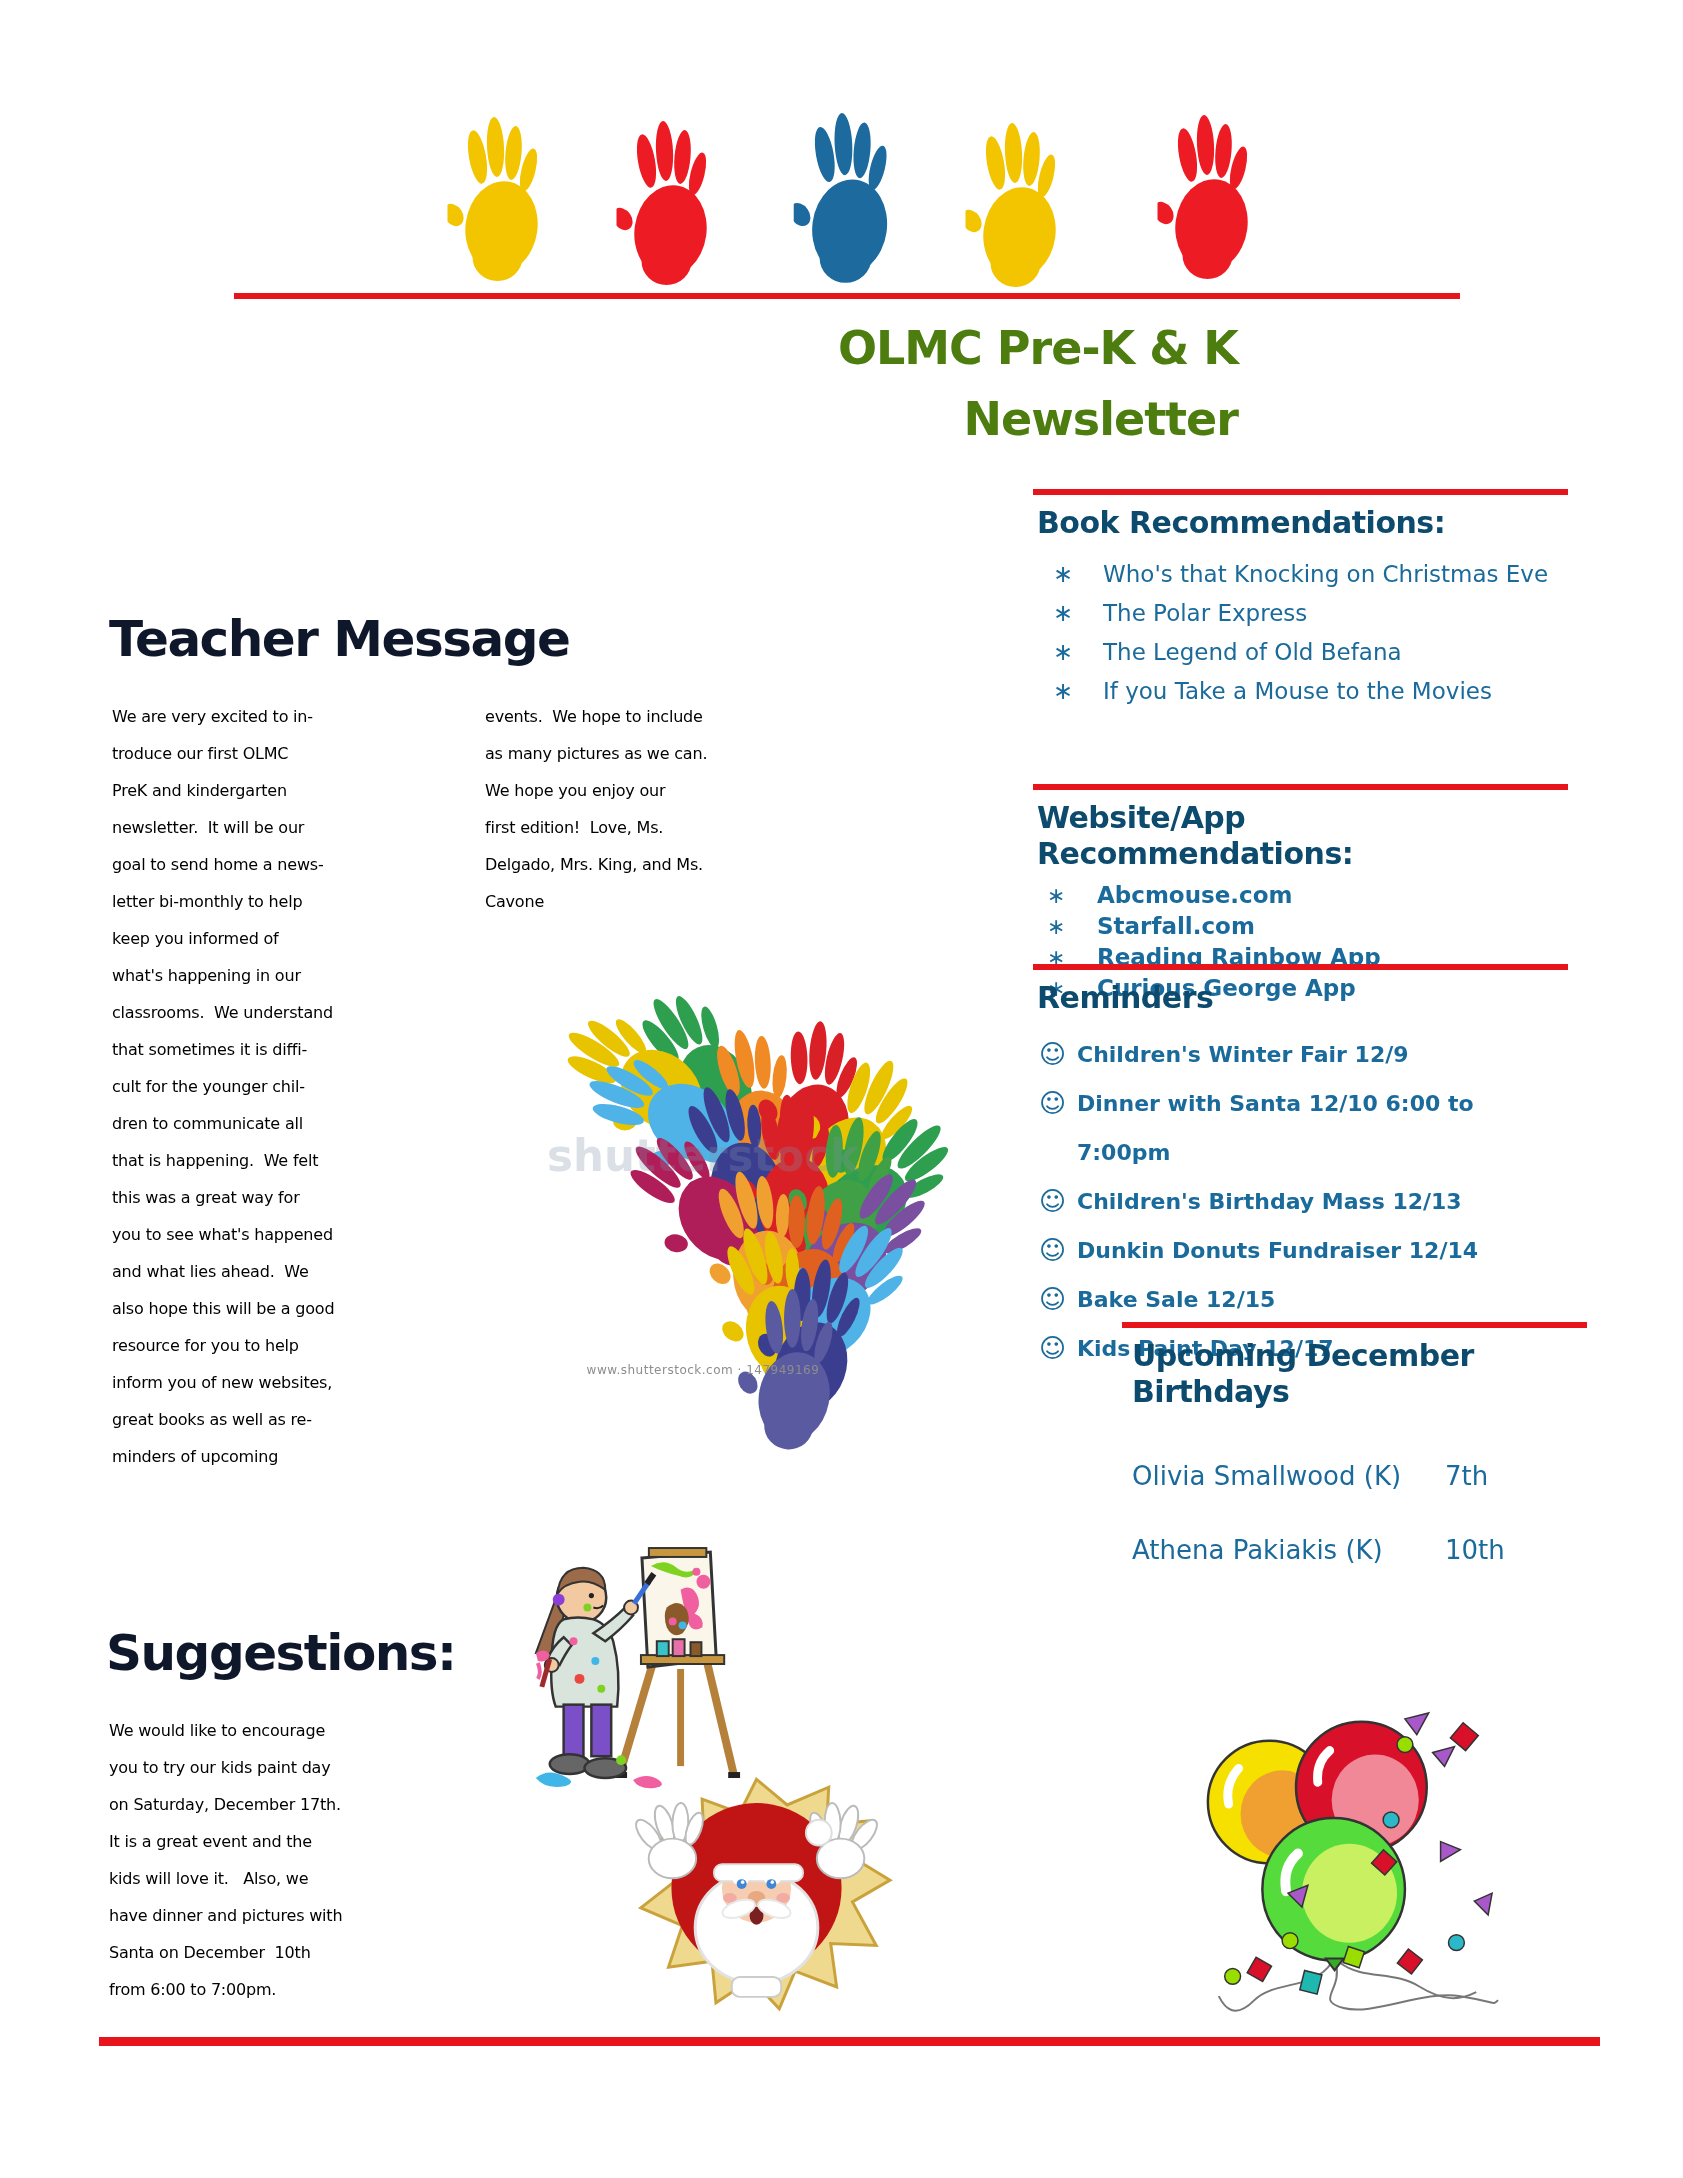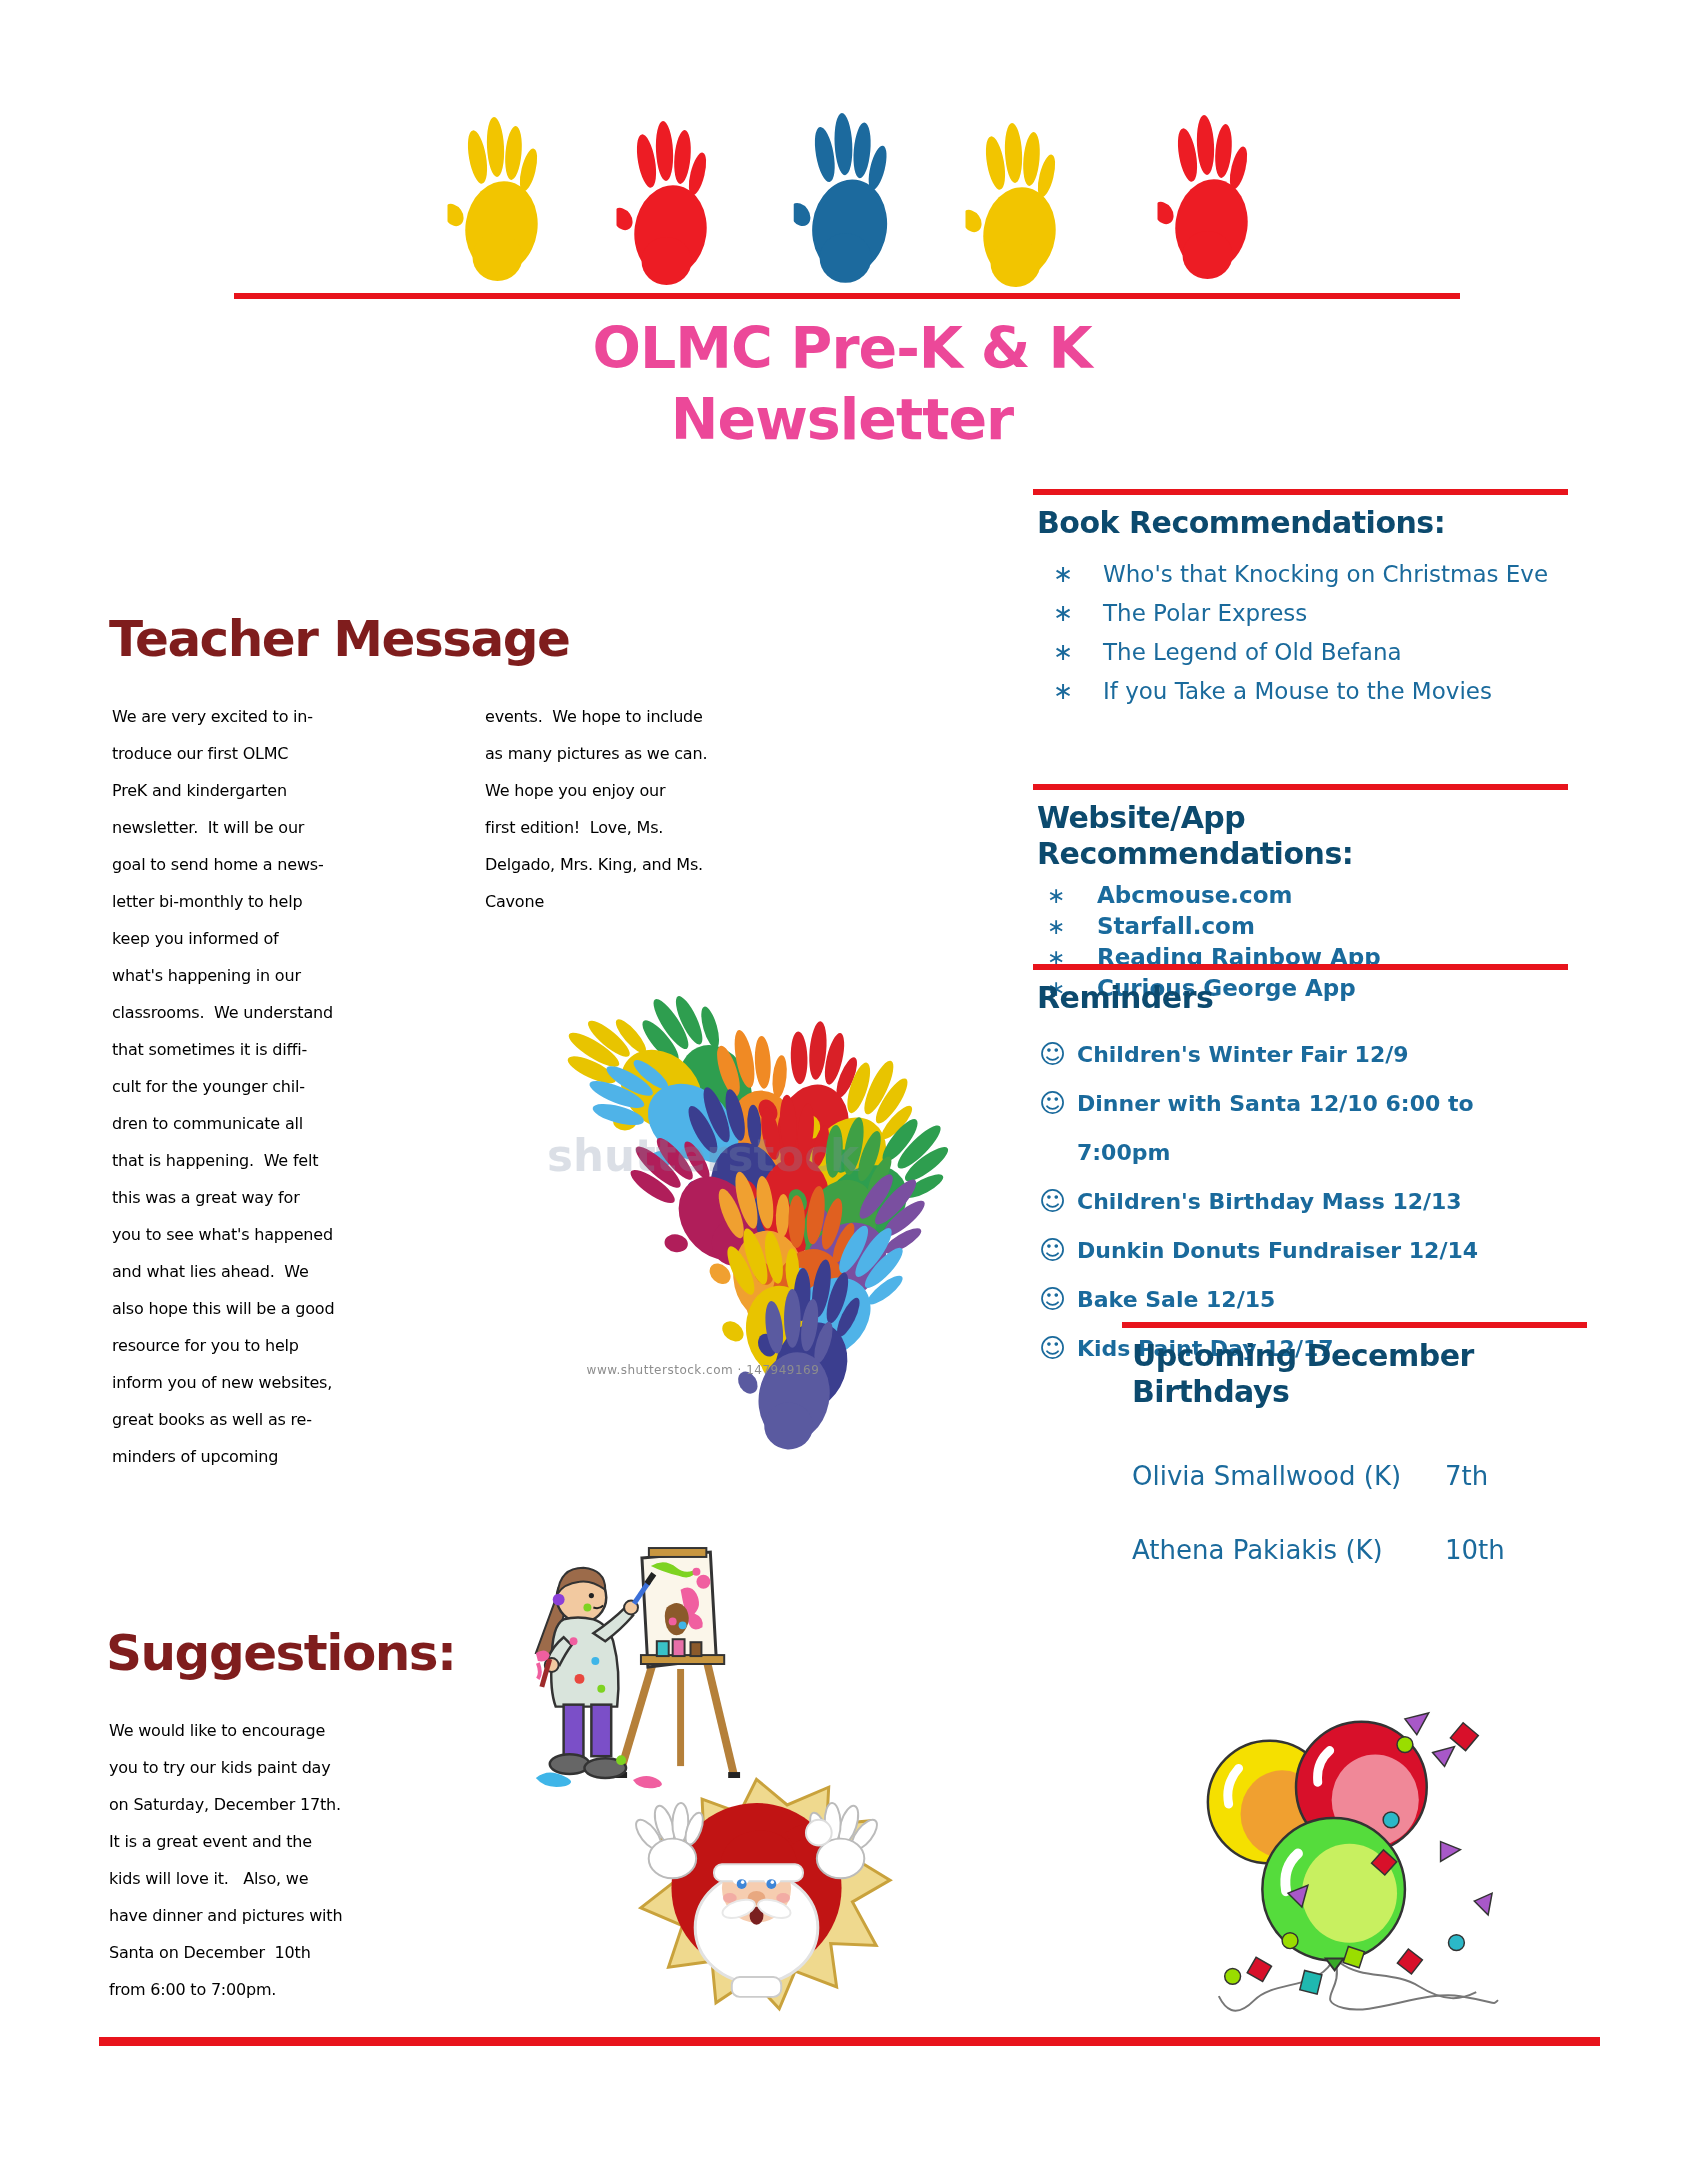--- a/index.html
+++ b/index.html
@@ -3,38 +3,38 @@
 <meta charset="utf-8">
 <style>
   html,body{margin:0;padding:0;}
   body{
     width:1683px;height:2178px;position:relative;background:#ffffff;
     font-family:"DejaVu Sans", sans-serif;color:#000;overflow:hidden;
   }
   .abs{position:absolute;}
   .rule{background:#E8141C;}
   .title{
-    text-align:center;font-weight:bold;color:#ec4899;
-    font-size:57px;line-height:71px;letter-spacing:-1px;
+    text-align:right;font-weight:bold;color:#4d7c0f;
+    font-size:46px;line-height:71px;letter-spacing:-1px;
   }
   .panel{border-top:6px solid #E8141C;}
   .panel h2{
     margin:10px 0 0 4px;font-size:30px;line-height:36px;
     color:#0c4a6e;font-weight:bold;letter-spacing:-0.5px;
   }
   .blist{list-style:none;margin:14px 0 0 0;padding:0;}
   .blist li{position:relative;color:#1A6A9C;}
   .book-list li{line-height:39px;font-size:23px;padding-left:70px;}
   .book-list .bul{position:absolute;left:20px;top:0;font-size:24px;}
   .web-list li{line-height:31px;font-size:23px;font-weight:bold;padding-left:64px;}
   .web-list .bul{position:absolute;left:14px;top:0;font-size:22px;font-weight:normal;}
   .rem-list li{line-height:49px;font-size:22px;font-weight:bold;padding-left:44px;}
   .rem-list .bul{position:absolute;left:6px;top:0;font-size:26px;font-weight:normal;}
   .big-heading{
-    color:#7f1d1d;font-weight:bold;font-size:50px;line-height:55px;letter-spacing:-1.5px;
+    color:#0f172a;font-weight:bold;font-size:50px;line-height:55px;letter-spacing:-1.5px;
   }
   .bodytext{
     font-size:16px;line-height:37px;white-space:pre-wrap;
     color:#000;letter-spacing:-0.2px;
   }
   .bday-row{position:relative;height:74px;color:#1A6A9C;font-size:26px;}
   .bday-name{position:absolute;left:10px;top:0;}
   .bday-day{position:absolute;left:323px;top:0;}
   .caption{font-size:12px;color:#8d8d8d;text-align:center;letter-spacing:0.5px;}
   svg{display:block;overflow:visible;}

